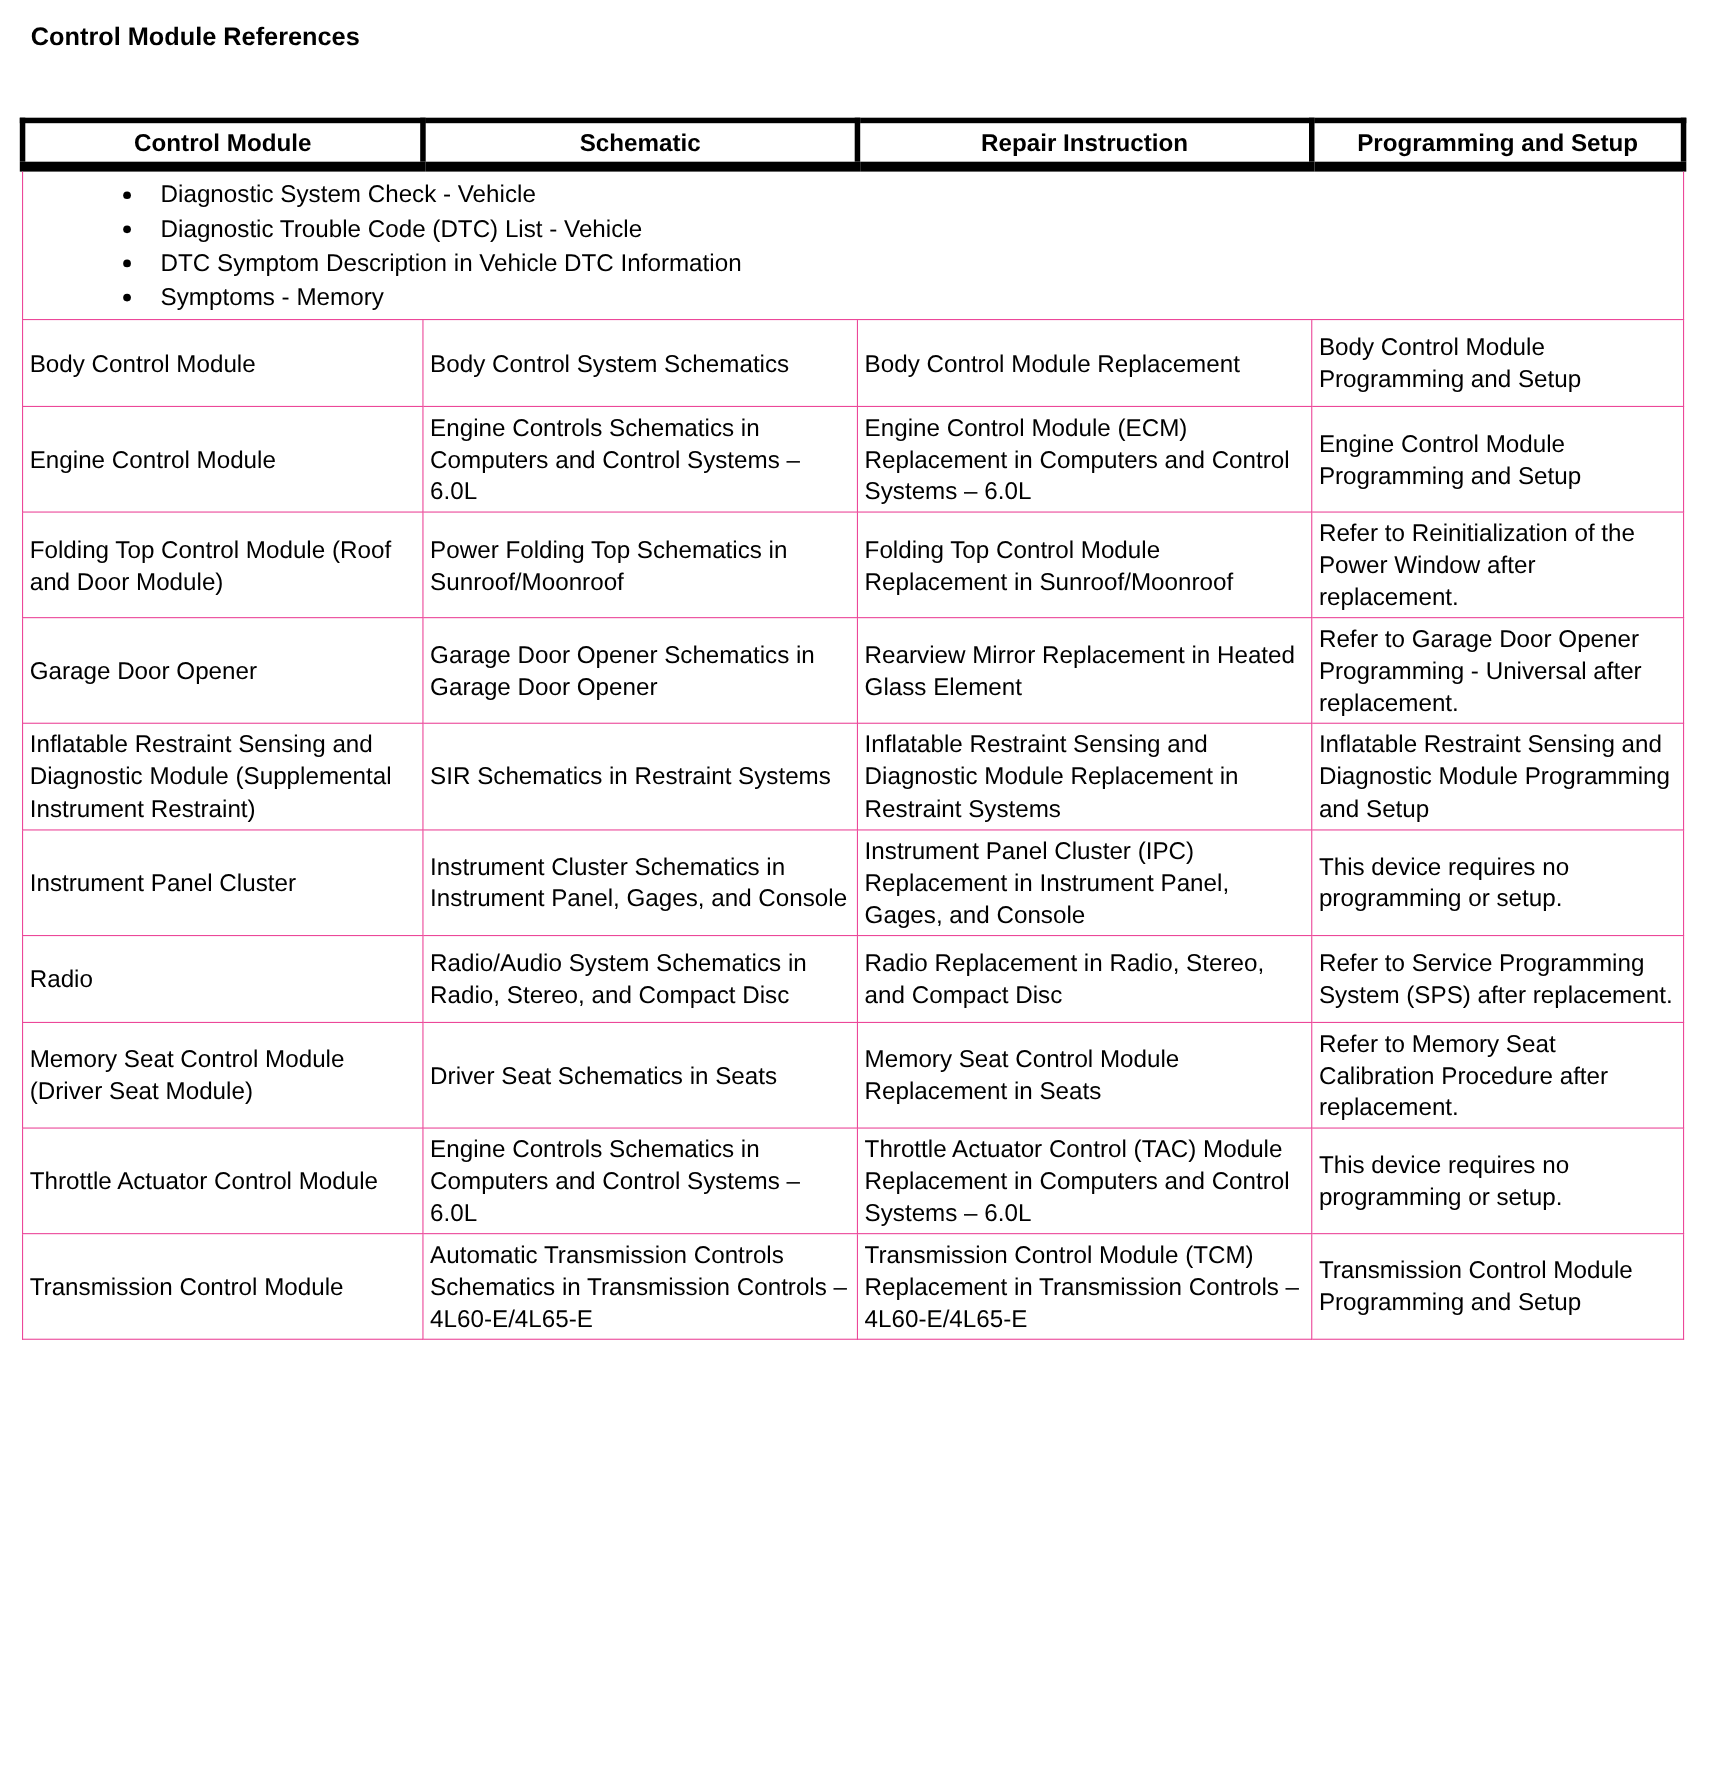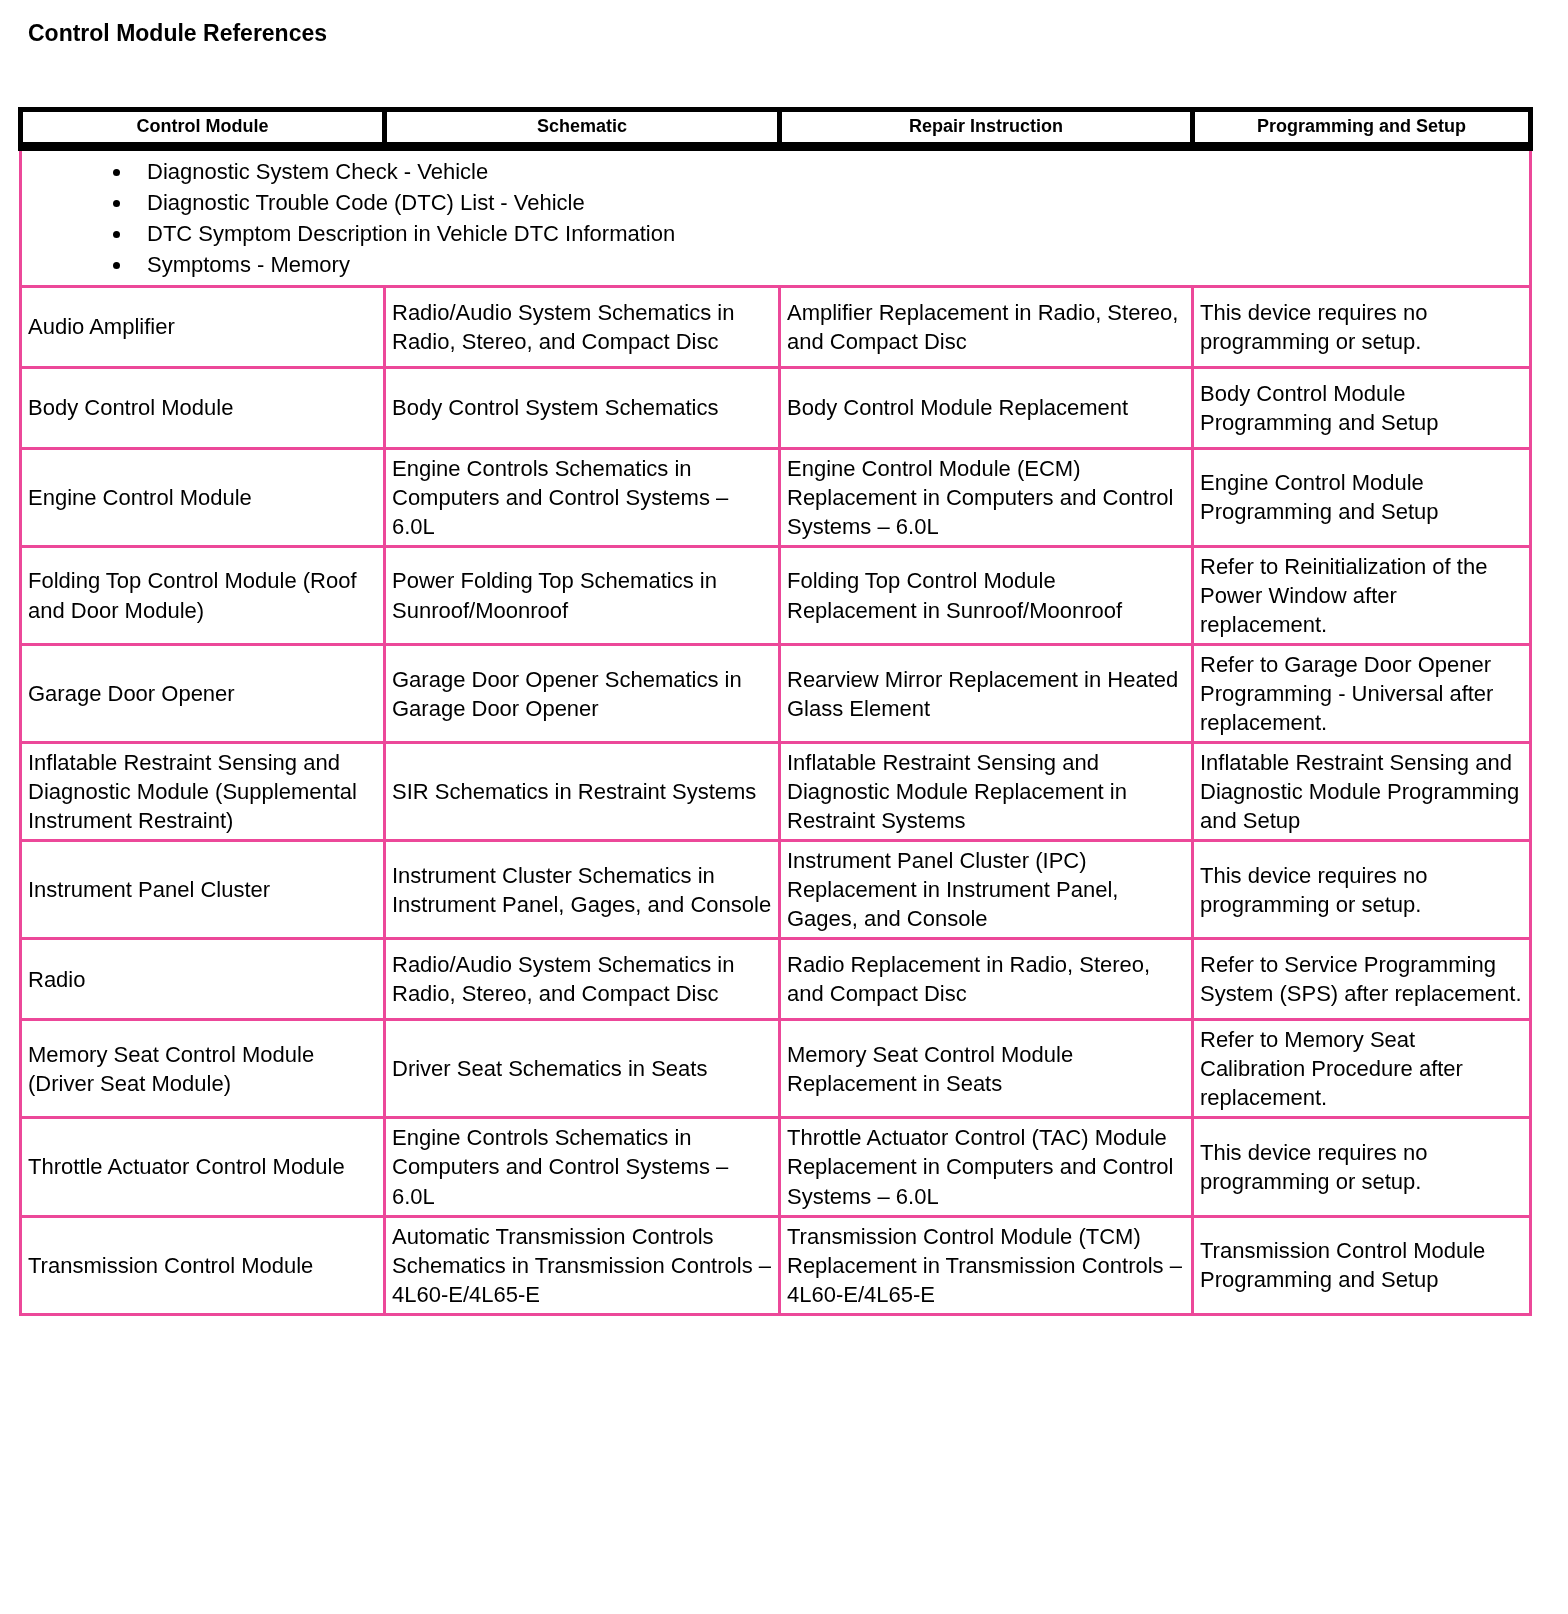--- a/index.html
+++ b/index.html
@@ -26,27 +26,27 @@
     table-layout: fixed;
     width: 1510px;
     margin-top: 60px;
     font-size: 22px;
     line-height: 1.32;
   }
   table.ref-table th {
     border: 5px solid #000000;
     border-bottom: 9px solid #000000;
     font-weight: bold;
-    font-size: 18px;
+    font-size: 22px;
     text-align: center;
     padding: 3px 4px;
     background: #ffffff;
   }
   table.ref-table td {
-    border: 3px solid #ec4899;
+    border: 1px solid #ec4899;
     vertical-align: middle;
     padding: 4px 5px 4px 6px;
     height: 70px;
     word-wrap: break-word;
     background: #ffffff;
   }
   td.bullets-cell {
     vertical-align: top;
     padding: 10px 8px 54px 6px;
     height: auto;
@@ -88,26 +88,20 @@
         <td colspan="4" class="bullets-cell">
           <ul class="ref-list">
               <li>Diagnostic System Check - Vehicle</li>
               <li>Diagnostic Trouble Code (DTC) List - Vehicle</li>
               <li>DTC Symptom Description in Vehicle DTC Information</li>
               <li>Symptoms - Memory</li>
             </ul>
         </td>
       </tr>
 
-    <tr>
-          <td>Audio Amplifier</td>
-          <td>Radio/Audio System Schematics in Radio, Stereo, and Compact Disc</td>
-          <td>Amplifier Replacement in Radio, Stereo, and Compact Disc</td>
-          <td>This device requires no programming or setup.</td>
-        </tr>
         <tr>
           <td>Body Control Module</td>
           <td>Body Control System Schematics</td>
           <td>Body Control Module Replacement</td>
           <td>Body Control Module Programming and Setup</td>
         </tr>
         <tr>
           <td>Engine Control Module</td>
           <td>Engine Controls Schematics in Computers and Control Systems – 6.0L</td>
           <td>Engine Control Module (ECM) Replacement in Computers and Control Systems – 6.0L</td>

